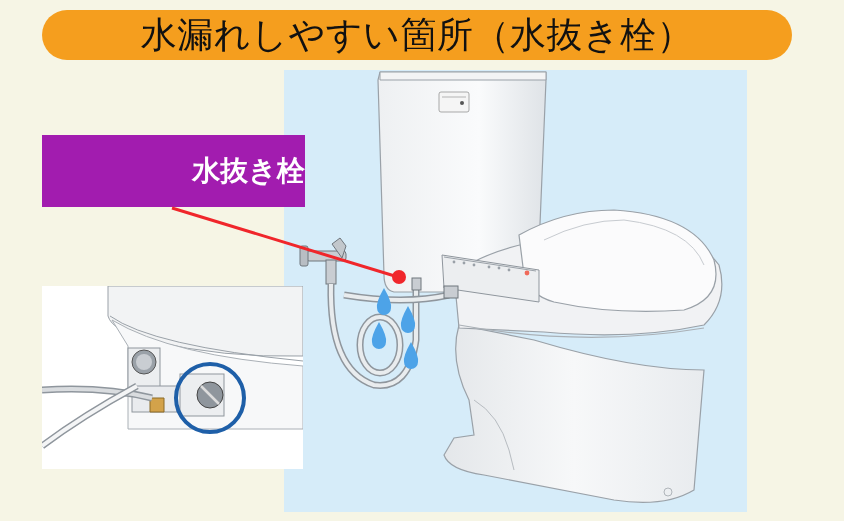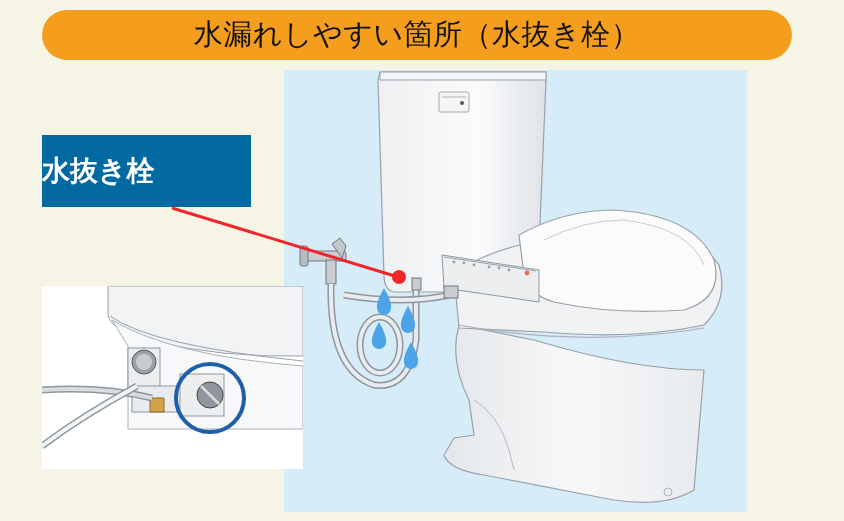--- a/index.html
+++ b/index.html
@@ -7,31 +7,31 @@
     width:844px; height:521px; position:relative; overflow:hidden;
     background:#F6F5E5;
     font-family:"DejaVu Sans", sans-serif;
   }
   .title-pill {
     position:absolute; left:42px; top:10px; width:750px; height:50px;
     background:#F59E1E; border-radius:25px;
     display:flex; align-items:center; justify-content:center;
   }
   .title-pill span {
-    font-size:29px; color:#111; letter-spacing:0.5px;
+    font-size:36px; color:#111; letter-spacing:0.5px;
     font-family:"DejaVu Sans", sans-serif;
   }
   .illus {
     position:absolute; left:284px; top:70px; width:463px; height:442px;
     background:#D6ECF9; overflow:hidden;
   }
   .label-box {
-    position:absolute; left:42px; top:135px; width:209px; height:72px;
-    background:#0369a1;
-    display:flex; align-items:center; justify-content:flex-start;
+    position:absolute; left:42px; top:135px; width:263px; height:72px;
+    background:#a21caf;
+    display:flex; align-items:center; justify-content:flex-end;
   }
   .label-box span {
     color:#fff; font-weight:bold; font-size:28px;
     font-family:"DejaVu Sans", sans-serif;
   }
   .inset {
     position:absolute; left:42px; top:286px; width:261px; height:183px;
     background:#fff; overflow:hidden;
   }
   svg { display:block; }

